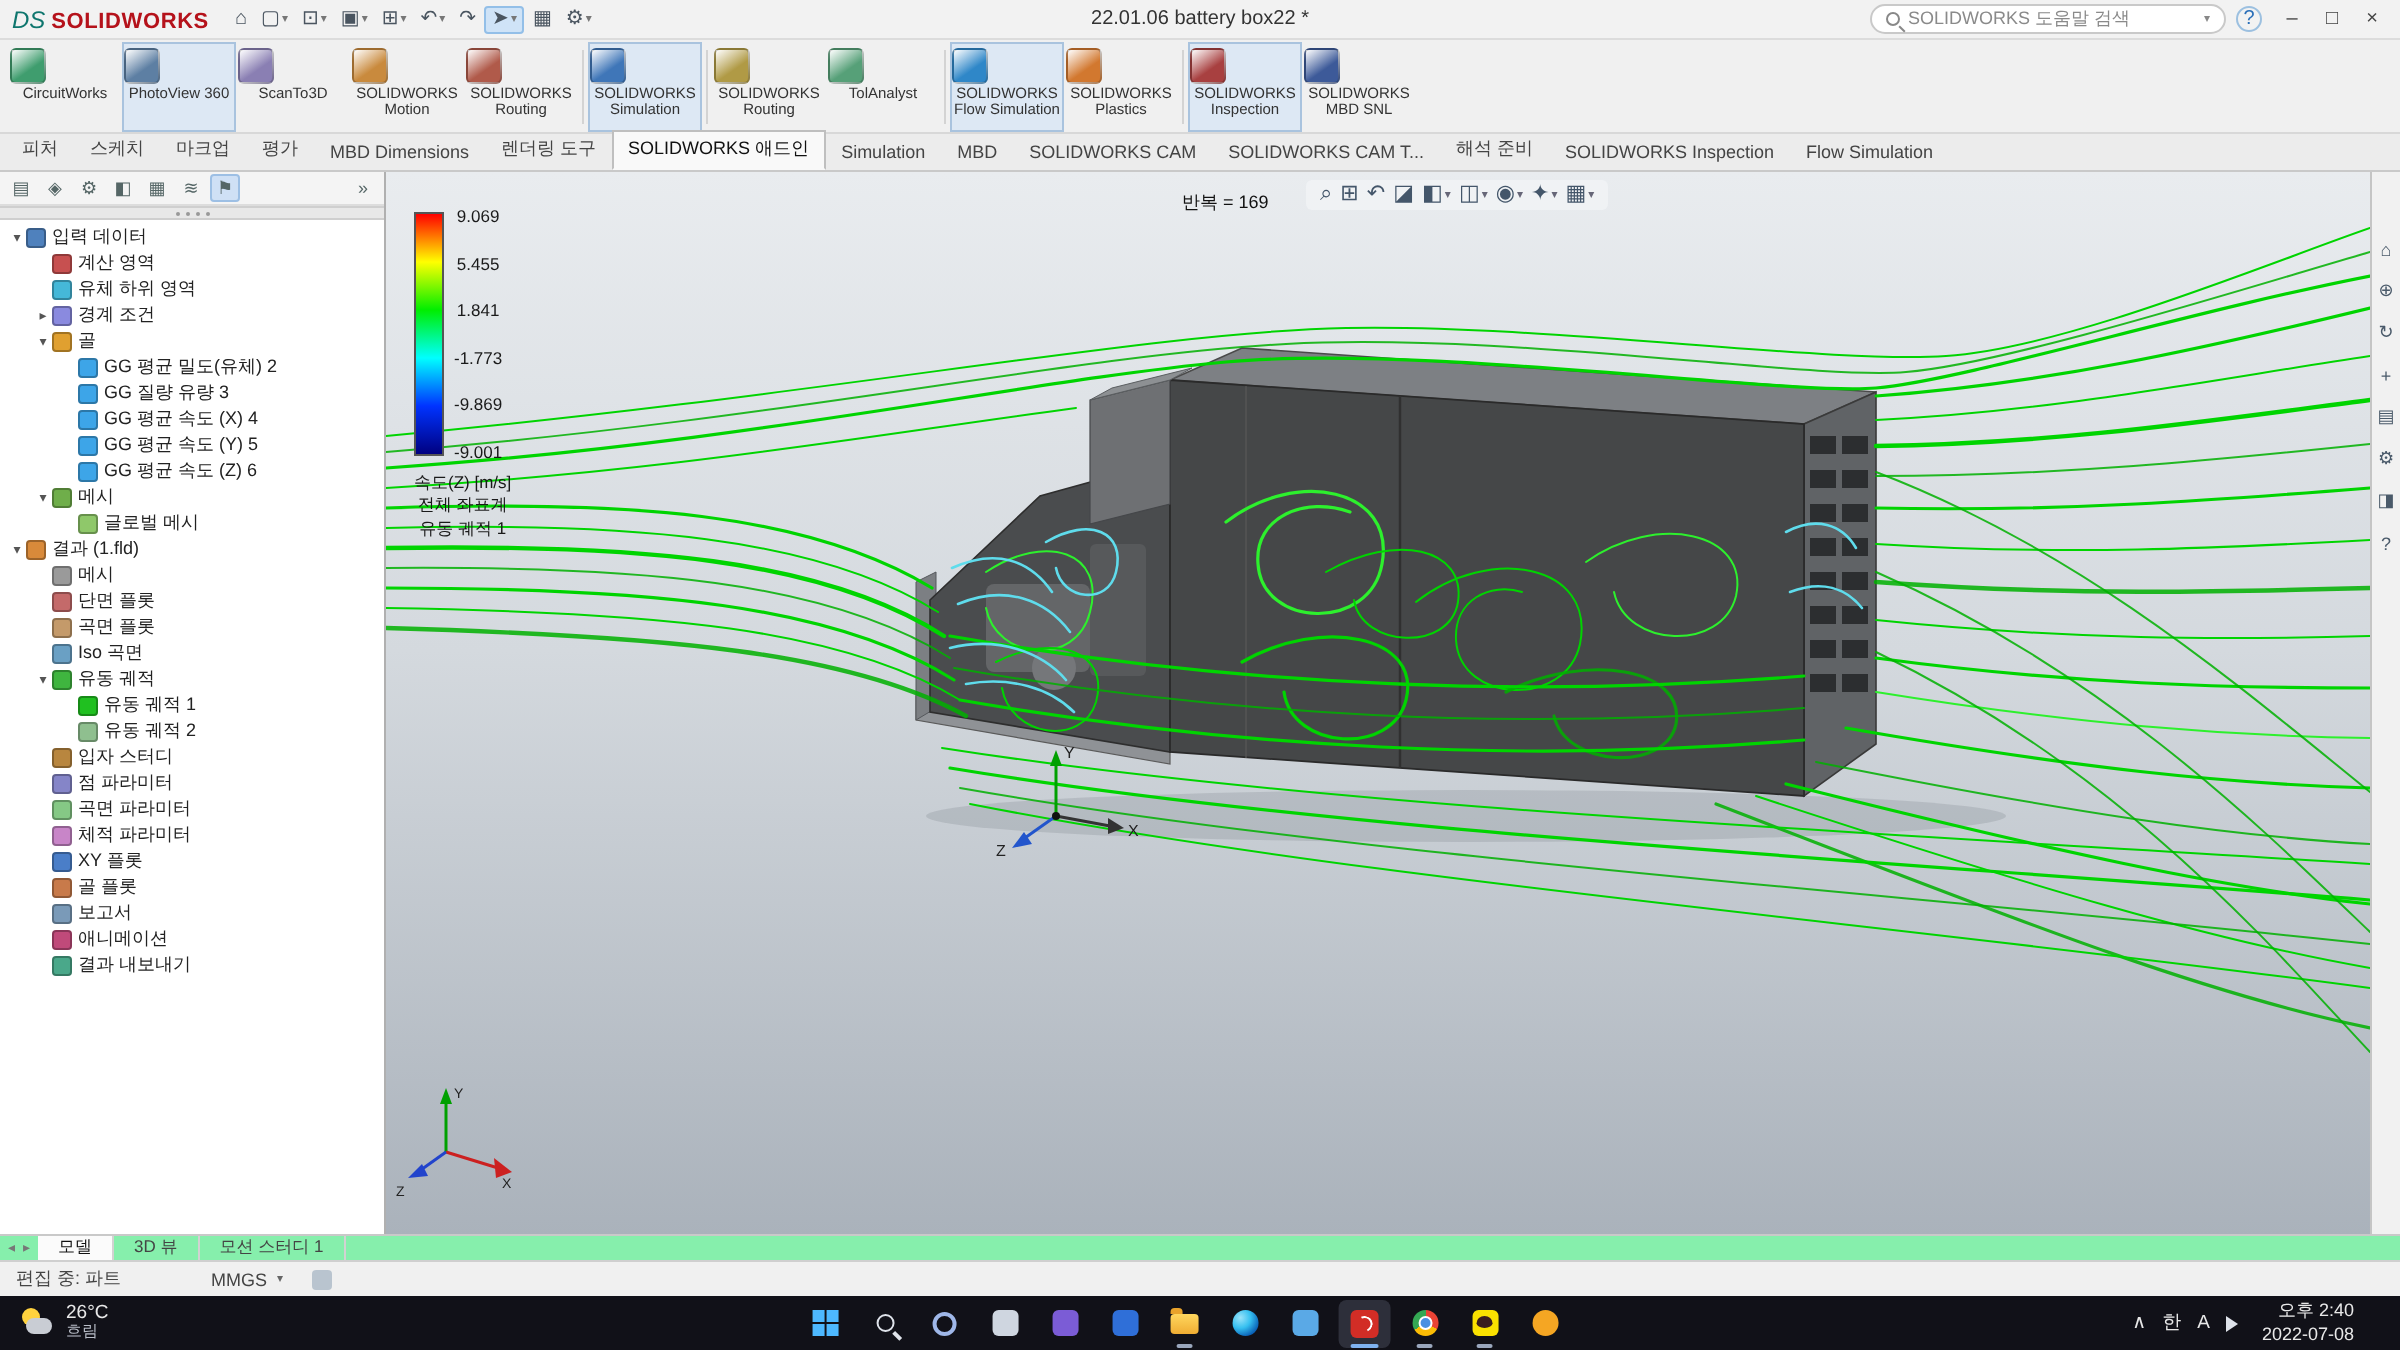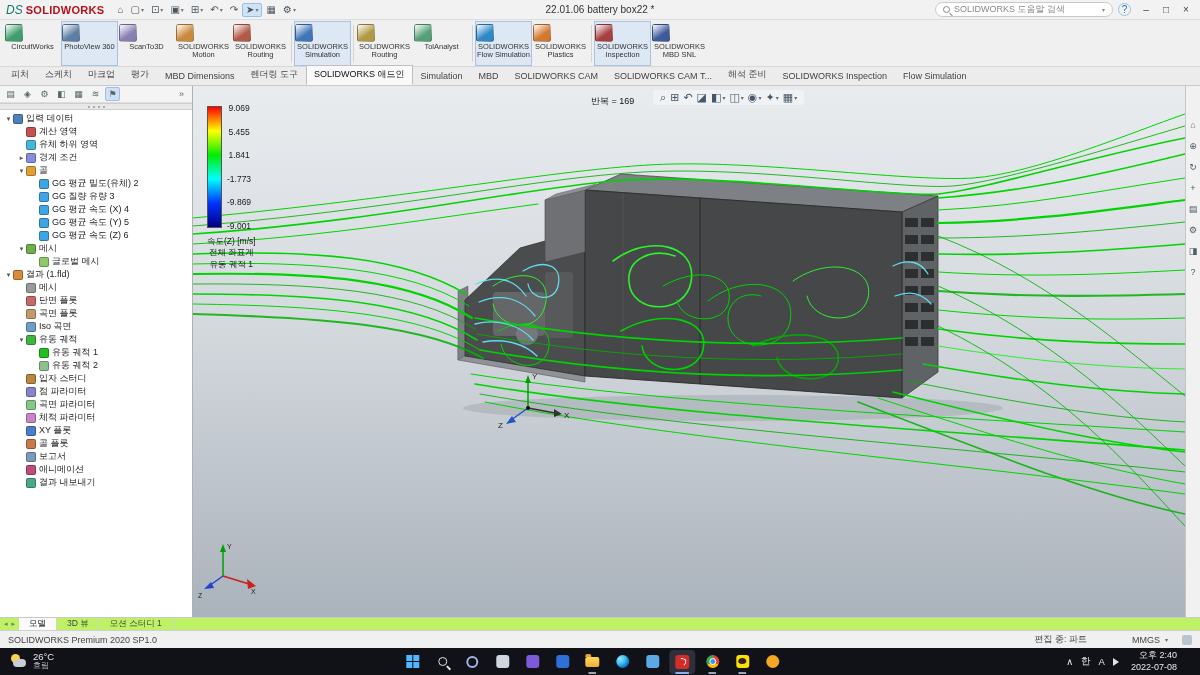--- a/index.html
+++ b/index.html
@@ -57,21 +57,21 @@
 .lvals{display:flex;flex-direction:column;justify-content:space-between;height:128px;margin:-3px 0 0 5px;}
 .lcap{margin-top:5px;line-height:1.35;}
 .solver{position:absolute;left:398px;top:9px;font-size:9px;color:#111;}
 .headsup{position:absolute;left:460px;top:4px;display:flex;align-items:center;gap:4px;background:rgba(246,248,250,.55);border-radius:3px;padding:2px 7px;}
 .hu{font-size:11px;color:#44566a;display:flex;align-items:center;line-height:1;}
 .hu .caret{font-size:6px;margin-left:1px;color:#667;}
 
 .righttb{width:15px;background:#f1f1f1;border-left:1px solid #c5c5c5;display:flex;flex-direction:column;align-items:center;padding-top:32px;gap:8px;flex:none;}
 .rtb{width:13px;height:13px;font-size:9px;color:#4a5a6a;display:flex;align-items:center;justify-content:center;}
 
-.modeltabs{height:13px;background:#bef264;border-top:1px solid #c9c9c9;display:flex;align-items:stretch;font-size:8.5px;color:#444;}
+.modeltabs{height:13px;background:#86efac;border-top:1px solid #c9c9c9;display:flex;align-items:stretch;font-size:8.5px;color:#444;}
 .mt-arrows{display:flex;align-items:center;padding:0 4px;gap:4px;color:#777;font-size:7px;}
 .mtab{padding:0 10px;display:flex;align-items:center;border-right:1px solid #d2d2d2;white-space:nowrap;}
 .mtab.active{background:#fbfbfb;color:#111;}
 
 .statusbar{height:18px;background:#f0f0f0;border-top:1px solid #cfcfcf;display:flex;align-items:center;font-size:9px;color:#444;padding:0 8px;}
 .sb-left{flex:1;}
 .sb-edit{margin-right:45px;}
 .sb-units{display:flex;align-items:center;gap:5px;margin-right:14px;}
 .sb-units .caret{font-size:6px;color:#666;}
 .sb-opt{width:10px;height:10px;background:#b9c4cf;border-radius:2px;}
@@ -591,21 +591,20 @@
     <span>▸</span>
   </div>
   <div style="display:flex">
       <div class="mtab active">모델</div>
       <div class="mtab">3D 뷰</div>
       <div class="mtab">모션 스터디 1</div>
     </div>
 </div>
 
 <div class="statusbar">
-  <span class="sb-left">SOLIDWORKS Premium 2020 SP1.0</span>
   <span class="sb-edit">편집 중: 파트</span>
   <span class="sb-units">
     <span>MMGS</span>
     <span class="caret">▾</span>
   </span>
   <span class="sb-opt"></span>
 </div>
 
 <div class="taskbar">
   <div class="weather">

